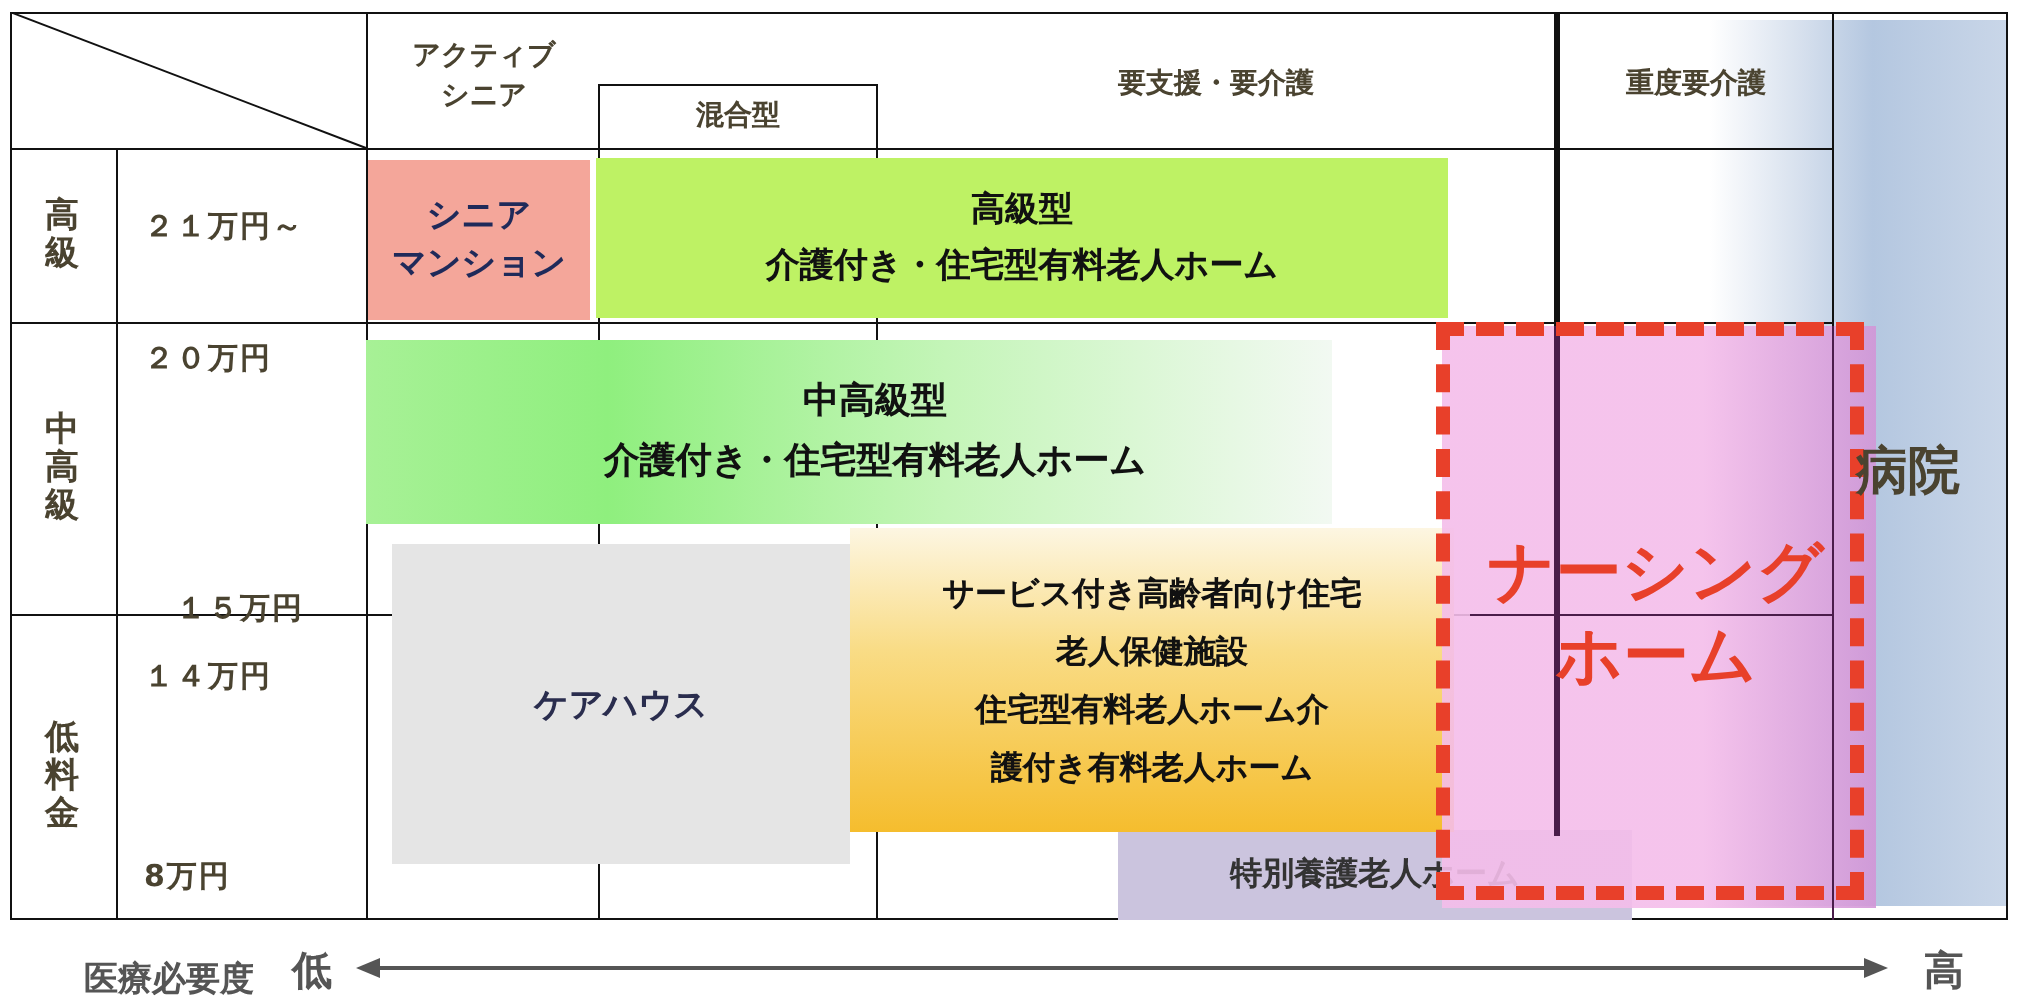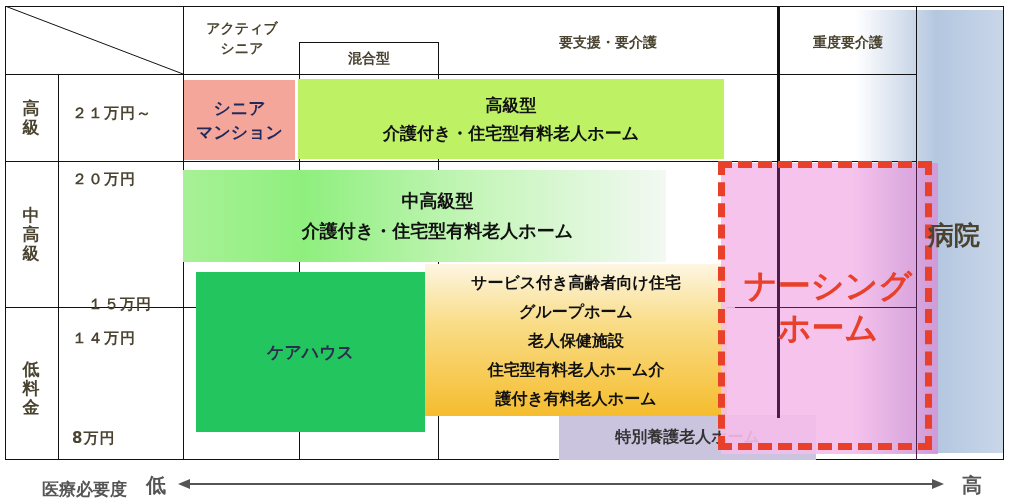--- a/index.html
+++ b/index.html
@@ -75,31 +75,30 @@
 <div class="box" style="left:298px; top:79px; width:426px; height:80px; background:#bef264; color:#111; font-size:17px; line-height:28px;">
   <div>高級型</div>
   <div>介護付き・住宅型有料老人ホーム</div>
 </div>
 
 <div class="box" style="left:183px; top:170px; width:457px; height:92px; background:linear-gradient(to right, #a7f196 0%, #8fef7e 25%, #c4f5b8 60%, #f2f9f2 100%); color:#111; font-size:18px; line-height:30px;padding-left:26px;">
   <div>中高級型</div>
   <div>介護付き・住宅型有料老人ホーム</div>
 </div>
 
-<div class="box" style="left:196px; top:272px; width:229px; height:160px; background:#22c55e; color:#2a2d4e; font-size:17px;">
+<div class="box" style="left:196px; top:272px; width:229px; height:160px; background:#e5e5e5; color:#2a2d4e; font-size:17px;">
   <div>ケアハウス</div>
 </div>
 
 <div class="box" style="left:559px; top:415px; width:257px; height:45px; background:#cbc4de; color:#333; font-size:16px;">
   <div>特別養護老人ホーム</div>
 </div>
 
 <div class="box" style="left:425px; top:264px; width:302px; height:152px; background:linear-gradient(to bottom, #fdf6e2 0%, #f9dc86 40%, #f5bd2e 100%); color:#111; font-size:16px; line-height:29px;">
   <div>サービス付き高齢者向け住宅</div>
-  <div>グループホーム</div>
   <div>老人保健施設</div>
   <div>住宅型有料老人ホーム介</div>
   <div>護付き有料老人ホーム</div>
 </div>
 
 <div class="abs" style="left:721px; top:163px; width:217px; height:291px; background:linear-gradient(to right, rgba(244,189,234,0.9) 0%, rgba(244,189,234,0.9) 60%, rgba(210,150,215,0.9) 100%);"></div>
 <div class="vline" style="left:777px; top:163px; height:255px; width:3px; background:#4a1d4a;"></div>
 <div class="hline" style="left:735px; top:307px; width:182px; background:#4a1d4a;"></div>
 <div class="vline" style="left:916px; top:163px; height:297px; background:#4a1d4a;"></div>
 <div class="box" style="left:728px; top:262px; width:200px; height:90px; color:#e8402a; font-size:33px; line-height:42px;">

